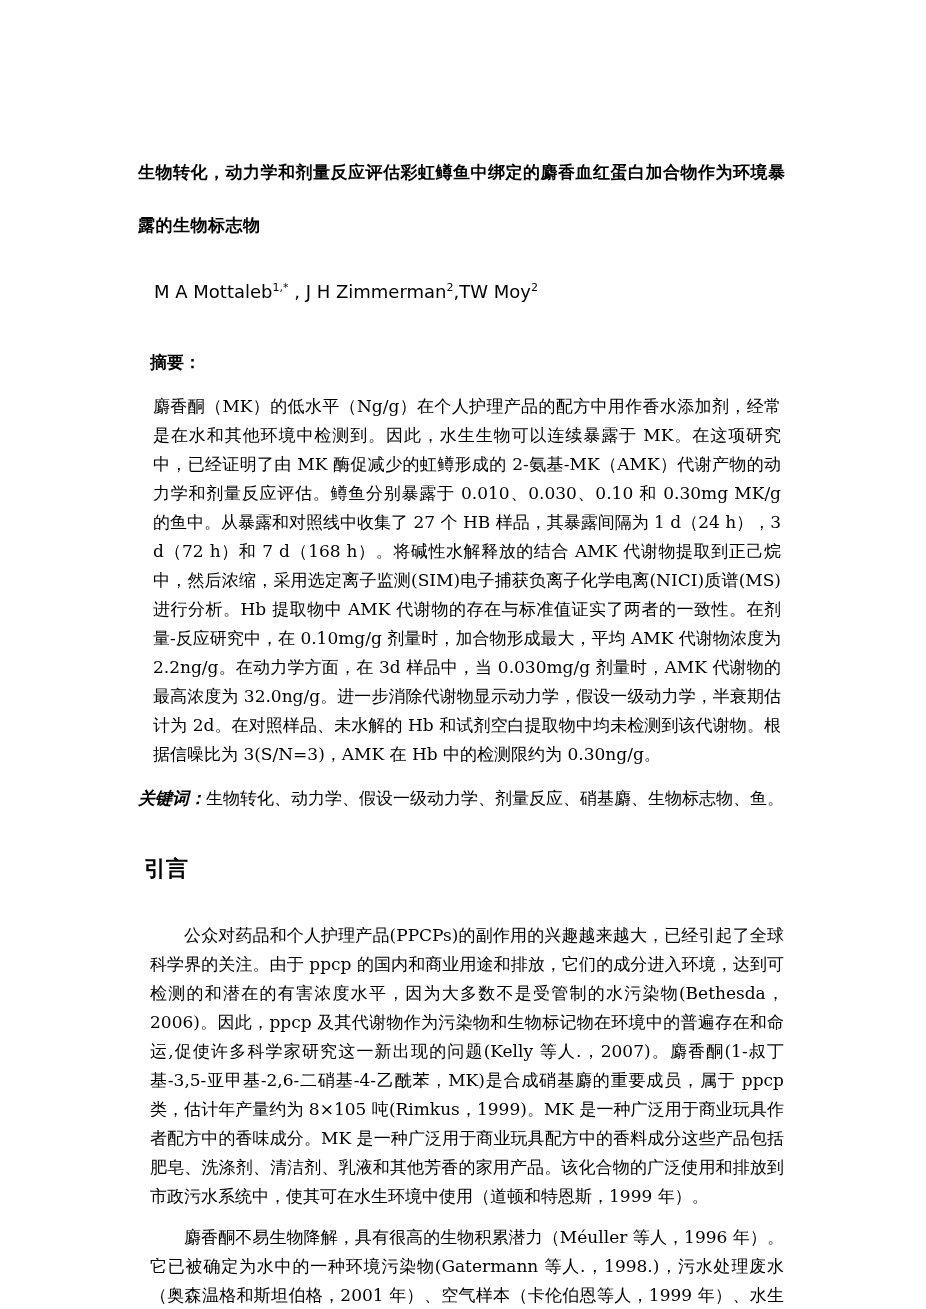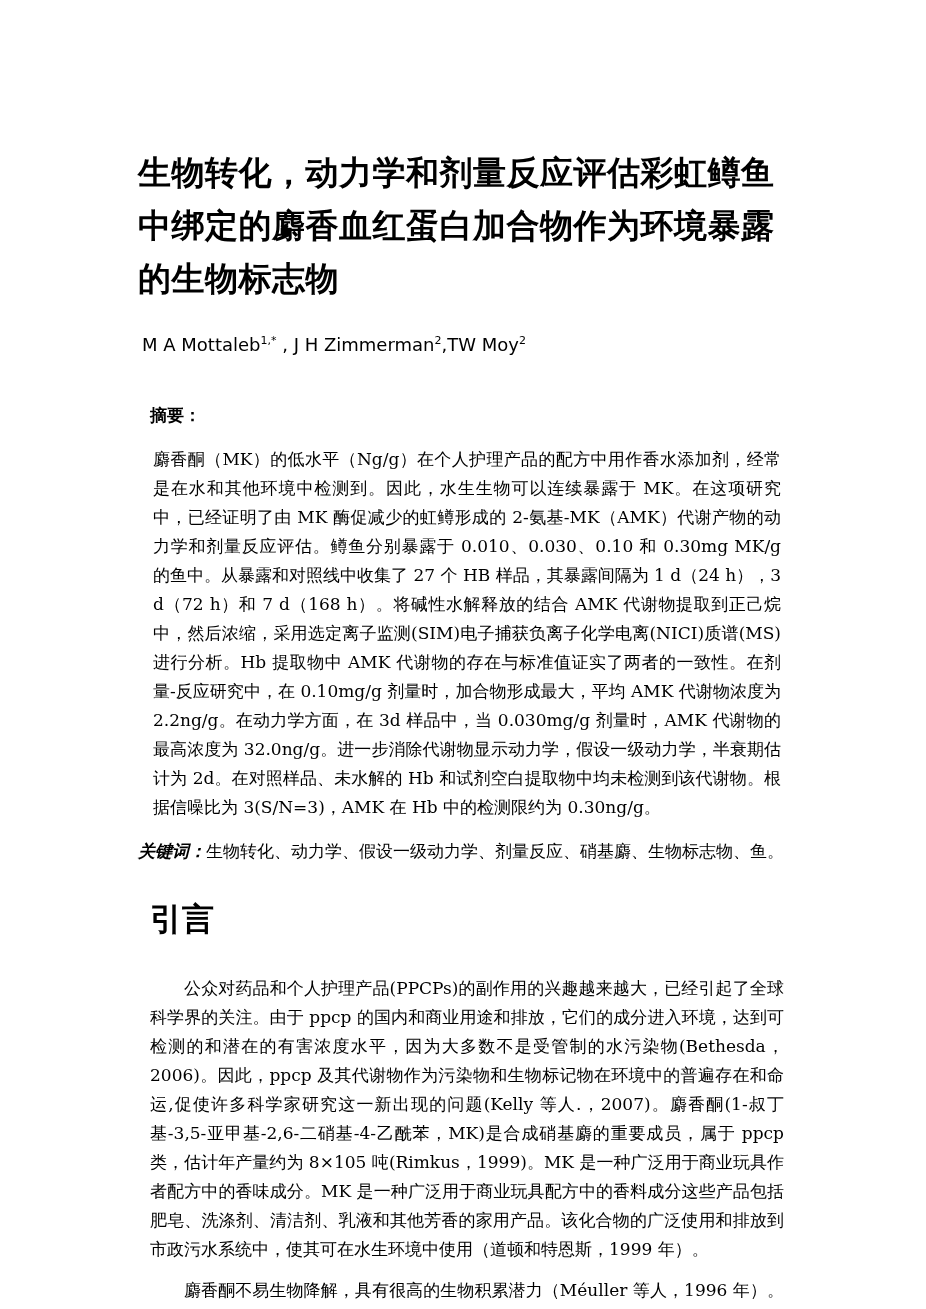--- a/index.html
+++ b/index.html
@@ -11,33 +11,33 @@
     position: relative;
     width: 926px;
     min-height: 1309px;
     box-sizing: border-box;
     background: #ffffff;
     color: #000000;
     padding: 146px 130px 60px 138px;
     overflow: hidden;
   }
   .doc-title {
-    font-family: Liberation Sans, sans-serif;
-    font-size: 33px;
+    font-family: Liberation Serif, serif;
+    font-size: 17px;
     font-weight: 700;
     line-height: 53px;
     letter-spacing: 0.5px;
     margin: 0 0 28px 0;
     text-align: left;
   }
   .authors {
     font-family: "DejaVu Sans", "Liberation Sans", sans-serif;
     font-size: 18px;
     line-height: 24px;
-    margin: 0 0 44px 4px;
+    margin: 0 0 44px 16px;
   }
   .authors sup {
     font-size: 11px;
     line-height: 0;
   }
   .body-text {
     font-family: "DejaVu Serif", "Liberation Serif", serif;
     font-size: 17px;
     line-height: 29px;
     text-align: justify;
@@ -53,25 +53,25 @@
     margin: 15px;
   }
   .keywords-line {
     margin: 0;
   }
   .keywords-label {
     font-weight: 700;
     font-style: italic;
   }
   .intro-heading {
-    font-family: Liberation Mono, monospace;
-    font-size: 32px;
+    font-family: Liberation Serif, serif;
+    font-size: 22px;
     font-weight: 700;
     line-height: 36px;
-    margin: 38px 0 34px 12px;
+    margin: 38px 0 34px 6px;
   }
   .intro-para {
     margin: 12px;
     text-indent: 2em;
   }
 </style>
 </head>
 <body>
 
 <div class="page">

